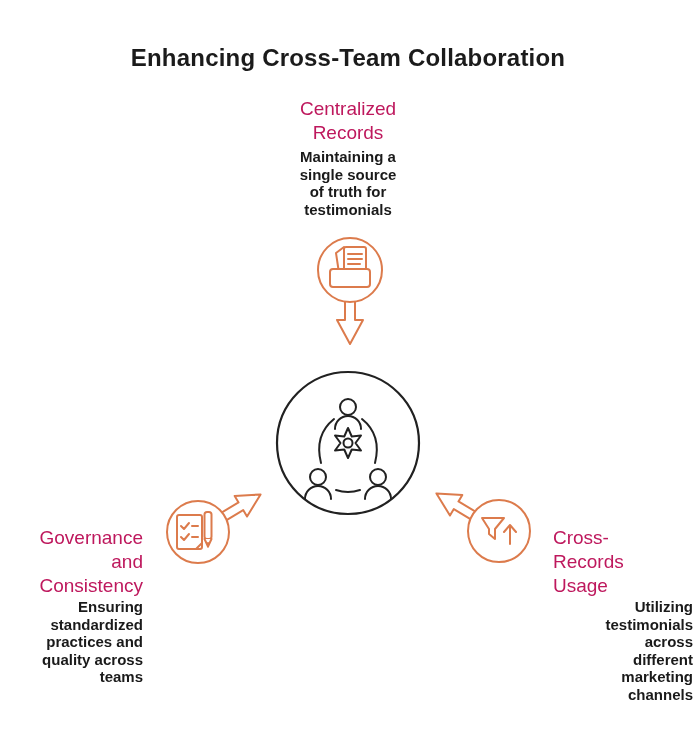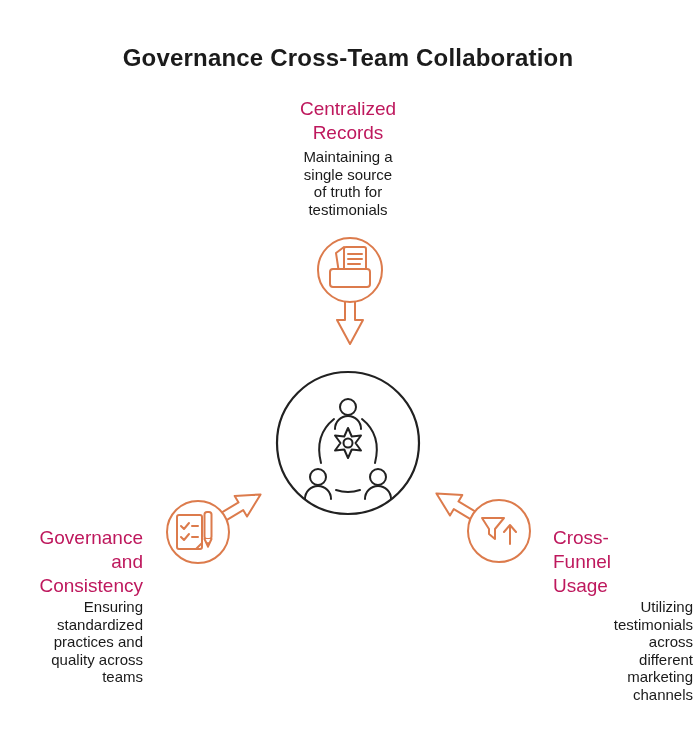--- a/index.html
+++ b/index.html
@@ -10,38 +10,38 @@
   .title{
     position:absolute;left:0;top:44px;width:696px;
     text-align:center;font-size:24px;font-weight:700;color:#1b1b1b;
     letter-spacing:.2px;
   }
   .heading{
     font-size:19px;line-height:24px;color:#be185d;font-weight:400;
     white-space:pre-line;
   }
   .desc{
-    font-size:15px;line-height:17.5px;color:#1a1a1a;font-weight:400;
+    font-size:15px;line-height:17.5px;color:#1a1a1a;font-weight:700;
     white-space:pre-line;
   }
   .top-heading{position:absolute;left:248px;top:97px;width:200px;text-align:center;}
   .top-desc{position:absolute;left:248px;top:148px;width:200px;text-align:center;}
   .left-heading{position:absolute;right:553px;top:526px;width:200px;text-align:right;}
   .left-desc{position:absolute;right:553px;top:598px;width:200px;text-align:right;}
   .right-heading{position:absolute;left:553px;top:526px;width:140px;text-align:left;}
   .right-desc{position:absolute;left:553px;top:598px;width:140px;text-align:right;}
   .abs{position:absolute;}
   svg{display:block;overflow:visible;}
 </style>
 </head>
 <body>
 
 <div class="canvas">
 
-  <div class="title">Governance Cross-Team Collaboration</div>
+  <div class="title">Enhancing Cross-Team Collaboration</div>
 
   <div class="top-heading heading">Centralized
 Records</div>
   <div class="top-desc desc">Maintaining a
 single source
 of truth for
 testimonials</div>
 
   <div class="abs" style="left:300px;top:225px;">
     <svg width="100" height="130" viewBox="0 0 100 130" fill="none" stroke="#DC7B4C" stroke-width="2" stroke-linejoin="round" stroke-linecap="round">
@@ -99,21 +99,21 @@
       <path d="M 47,65 L 41,71"></path>
       <path d="M 26,48 L 29,51 L 34,45 M 37,48 L 43,48"></path>
       <path d="M 26,59 L 29,62 L 34,56 M 37,59 L 43,59"></path>
       <rect x="49.5" y="34" width="7" height="27" rx="2.5" fill="#ffffff"></rect>
       <path d="M 49.5,61 L 53,68.5 L 56.5,61" fill="#ffffff"></path>
       <path d="M 53,65 L 53,68.5"></path>
     </svg>
   </div>
 
   <div class="right-heading heading">Cross-
-Funnel
+Records
 Usage</div>
   <div class="right-desc desc">Utilizing
 testimonials
 across
 different
 marketing
 channels</div>
 
   <div class="abs" style="left:428px;top:478px;">
     <svg width="110" height="90" viewBox="0 0 110 90" fill="none" stroke="#DC7B4C" stroke-width="2" stroke-linejoin="round" stroke-linecap="round">

